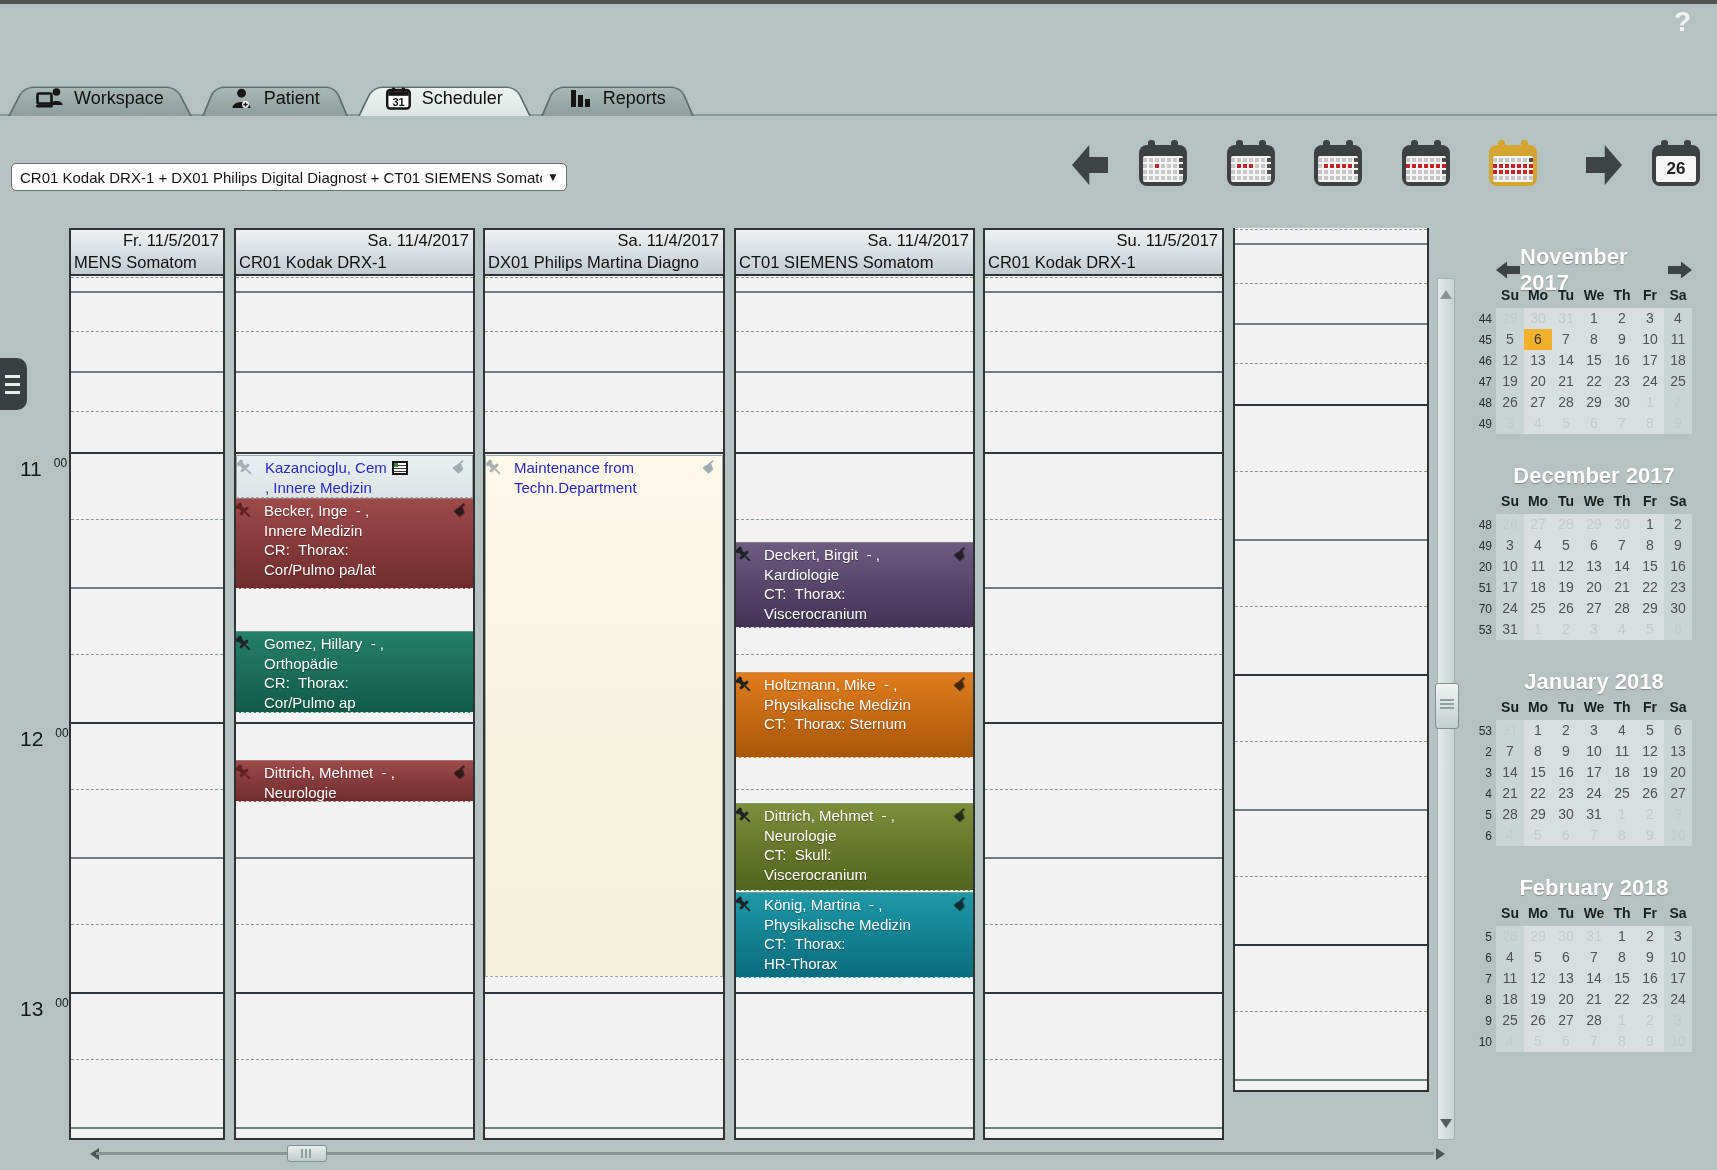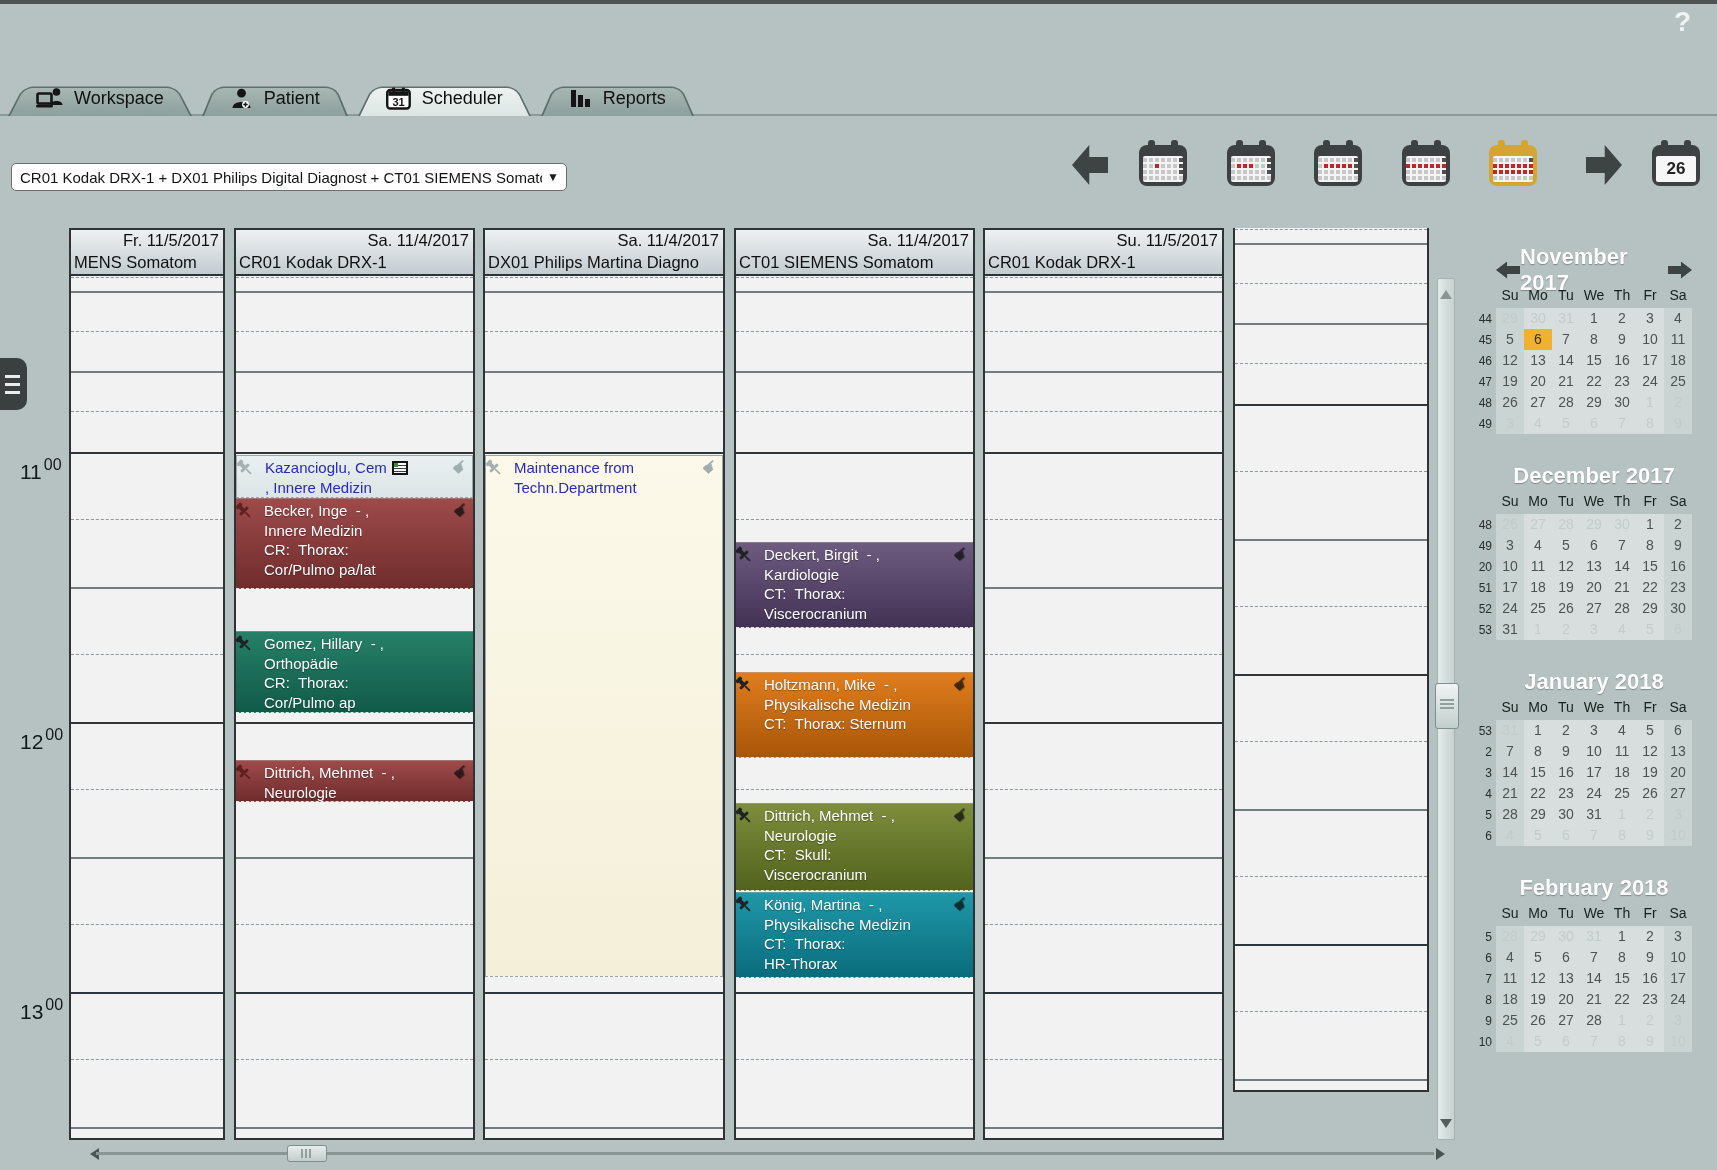--- a/index.html
+++ b/index.html
@@ -49,21 +49,21 @@
   .colm-date{text-align:right;font-size:16.5px;color:#101010;padding:1px 4px 0 0;white-space:nowrap;height:22px;overflow:hidden;}
   .colm-device{text-align:left;font-size:16.5px;color:#101010;padding-left:3px;white-space:nowrap;overflow:hidden;}
   .colm-body{position:relative;height:864px;background:#f2f2f2;border-left:2px solid #2e3334;border-right:2px solid #2e3334;
     border-bottom:2px solid #2e3334;box-sizing:border-box;overflow:hidden;}
   .gl{position:absolute;left:0;right:0;z-index:1;}
   .gl.d{border-top:1px dashed #8a97a0;}
   .gl.l{border-top:2px solid #717c81;}
   .gl.h{border-top:2px solid #2e373b;}
   .tlab{position:absolute;z-index:2;color:#13181a;}
   .th{font-size:21px;}
-  .tm{font-size:16px;vertical-align:9px;margin-left:2px;}
+  .tm{font-size:12px;vertical-align:9px;margin-left:12px;}
 
   
   .appt{position:absolute;left:0;right:0;z-index:3;box-sizing:border-box;padding:2px 4px 2px 28px;
     font-size:15px;line-height:19.5px;overflow:hidden;color:#fff;cursor:pointer;
     border-top:1px solid rgba(255,255,255,.35);border-bottom:1px dashed rgba(255,255,255,.85);
     text-shadow:0 1px 1px rgba(0,0,0,.35);}
   .appt.light,.appt.cream{color:#2929c0;text-shadow:none;border:1px solid #9aa6a8;border-bottom-style:dashed;}
   .appt-line{white-space:pre;}
   .pin{position:absolute;left:-3px;top:1px;width:22px;height:22px;z-index:4;}
   .hand{position:absolute;right:4px;top:1px;font-size:18px;transform:rotate(-42deg);color:rgba(15,15,15,.62);
@@ -77,21 +77,21 @@
   
   .sidebar{position:absolute;left:1474px;top:258px;width:222px;}
   .month{margin-bottom:30px;}
   .month-title{display:flex;align-items:center;justify-content:center;height:24px;margin-left:22px;width:196px;
     color:#fdfdfd;font-weight:bold;font-size:22px;text-shadow:0 1px 1px rgba(60,70,70,.45);}
   .month-title.hasnav{justify-content:space-between;}
   .mini-arrow{width:24px;height:17px;background:#3e4344;cursor:pointer;flex:0 0 auto;}
   .mini-left{clip-path:polygon(100% 26%,46% 26%,46% 0,0 50%,46% 100%,46% 74%,100% 74%);}
   .mini-right{clip-path:polygon(0 26%,54% 26%,54% 0,100% 50%,54% 100%,54% 74%,0 74%);}
   .dow-row{display:flex;margin-left:22px;height:26px;align-items:center;}
-  .dow{width:28px;text-align:center;font-weight:normal;font-size:14px;color:#16211f;}
+  .dow{width:28px;text-align:center;font-weight:bold;font-size:14px;color:#16211f;}
   .week-row{display:flex;height:21px;align-items:center;}
   .wnum{width:18px;margin-right:4px;text-align:right;font-size:12px;color:#272d2d;}
   .day{width:28px;height:21px;line-height:21px;text-align:center;font-size:14px;color:#4d5354;background:#d7dedd;cursor:pointer;}
   .day.we{background:#c9d4d3;}
   .day.o{color:#c2cccb;}
   .day.s{background:#f2b12d;color:#333;}
 
   
   .vscroll{position:absolute;left:1437px;top:278px;width:18px;height:862px;
     background:linear-gradient(to right,#e4ebea,#c6d1d0);border:1px solid #a3b1af;border-radius:2px;box-sizing:border-box;}
@@ -827,21 +827,21 @@
           <span class="wnum">51</span>
           <span class="day we">17</span>
           <span class="day">18</span>
           <span class="day">19</span>
           <span class="day">20</span>
           <span class="day">21</span>
           <span class="day">22</span>
           <span class="day we">23</span>
         </div>
         <div class="week-row">
-          <span class="wnum">52</span>
+          <span class="wnum">70</span>
           <span class="day we">24</span>
           <span class="day">25</span>
           <span class="day">26</span>
           <span class="day">27</span>
           <span class="day">28</span>
           <span class="day">29</span>
           <span class="day we">30</span>
         </div>
         <div class="week-row">
           <span class="wnum">53</span>

